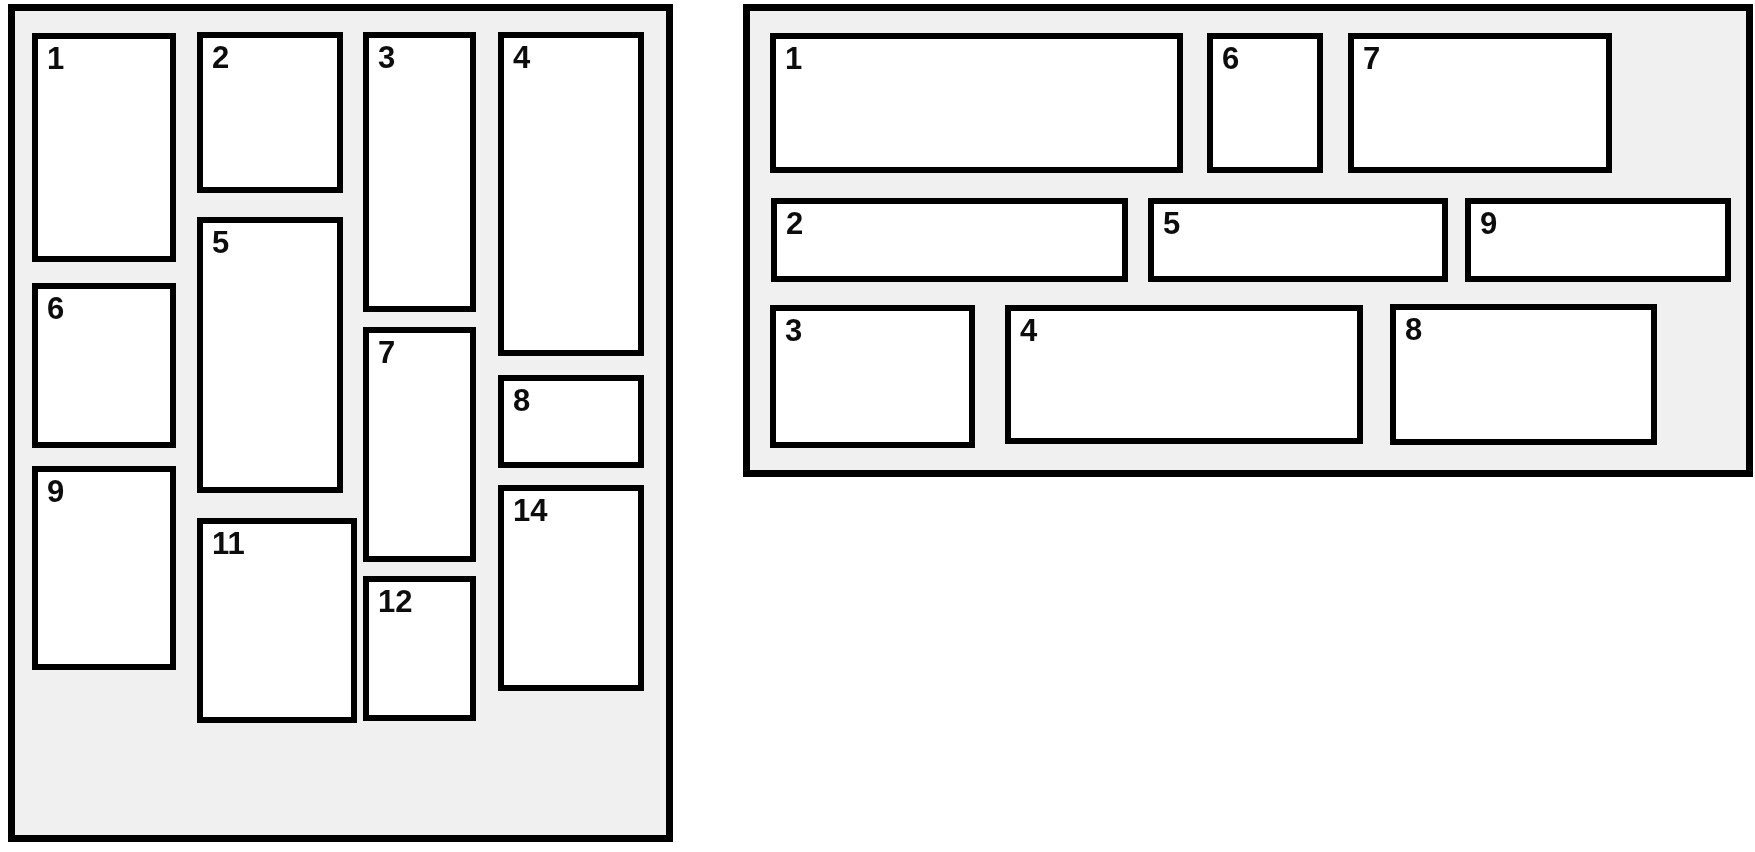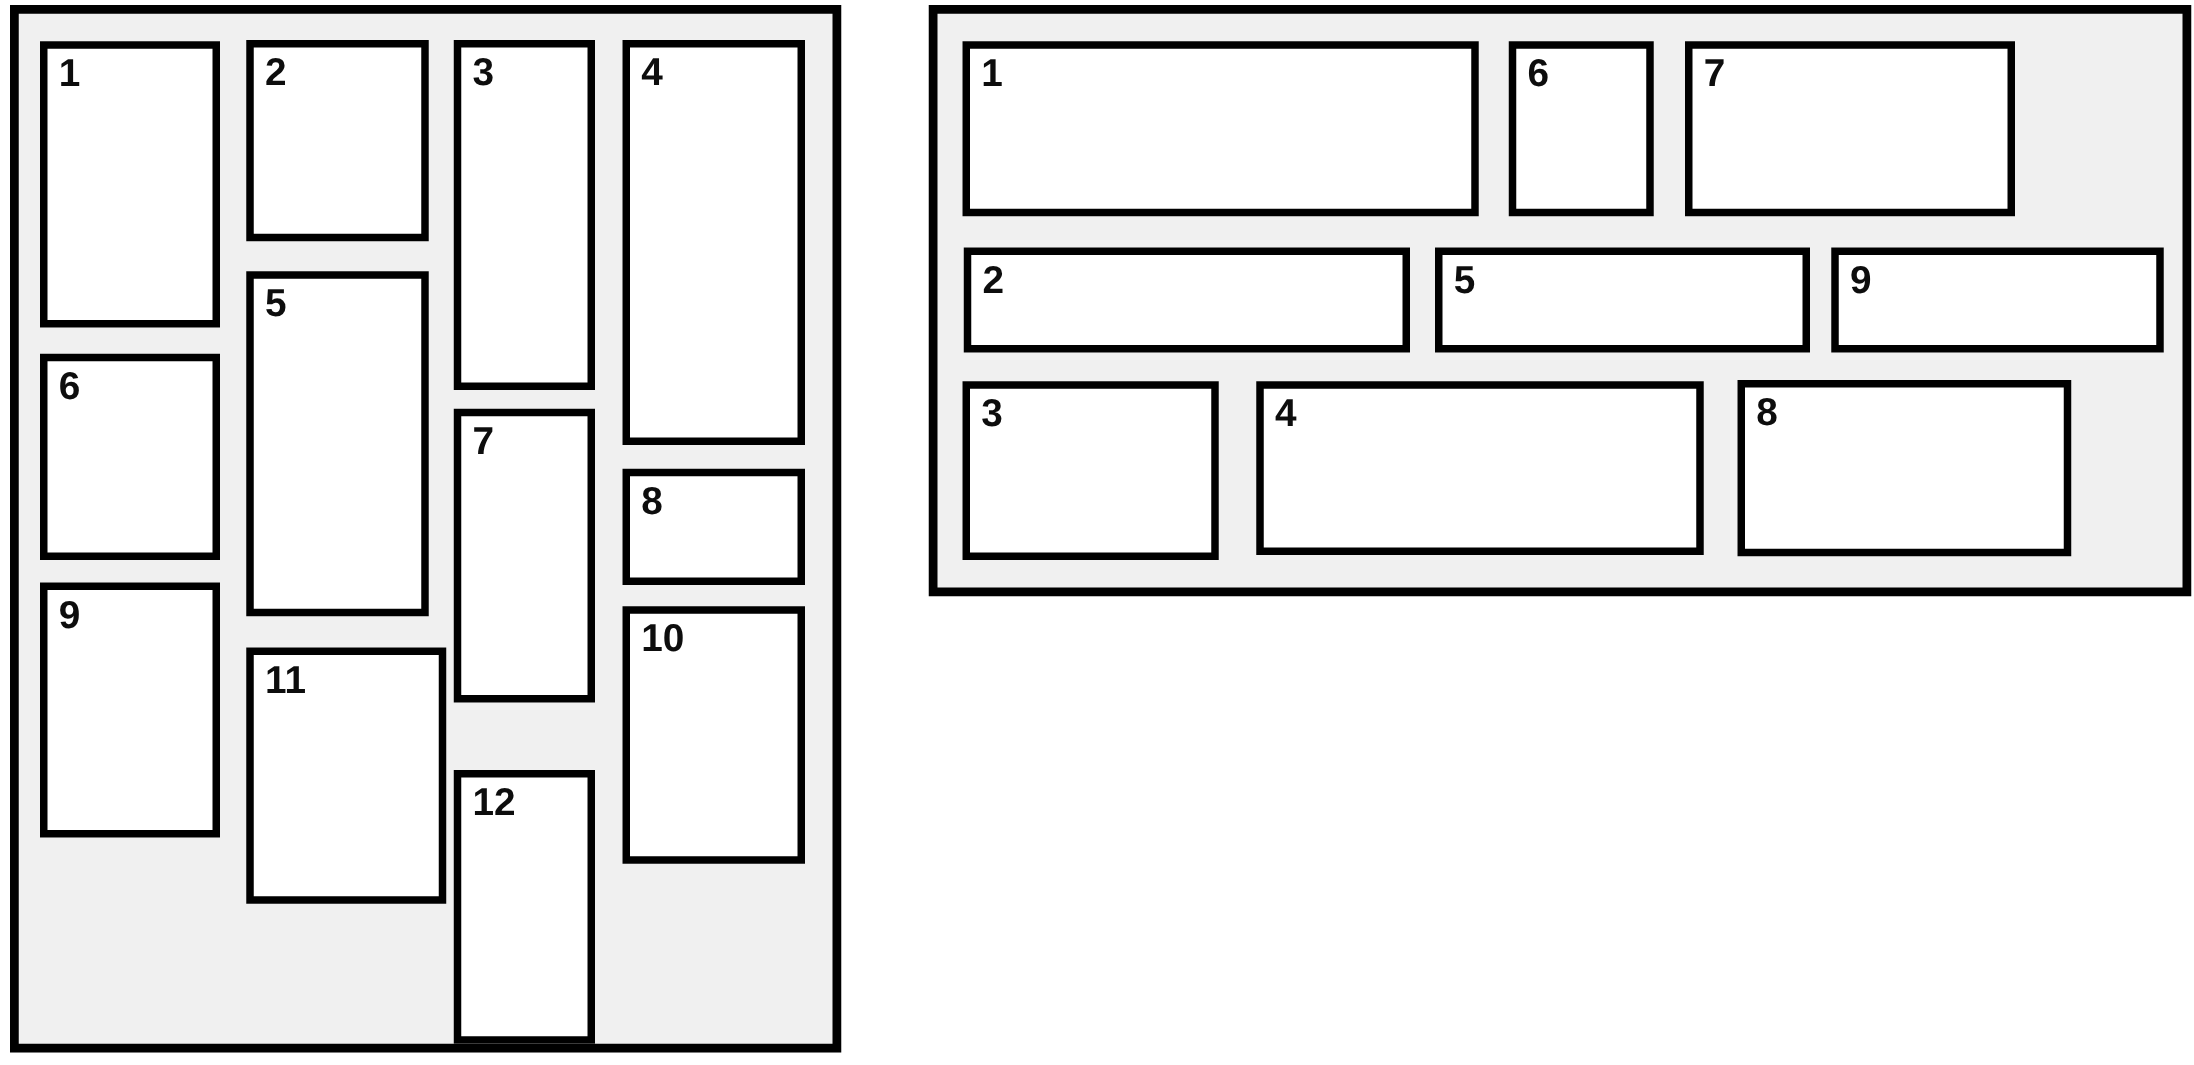--- a/index.html
+++ b/index.html
@@ -47,21 +47,21 @@
   .lp2  { left: 182px; top: 21px;  width: 146px; height: 161px; }
   .lp3  { left: 348px; top: 21px;  width: 113px; height: 280px; }
   .lp4  { left: 483px; top: 21px;  width: 146px; height: 324px; }
   .lp5  { left: 182px; top: 206px; width: 146px; height: 276px; }
   .lp6  { left: 17px;  top: 272px; width: 144px; height: 165px; }
   .lp7  { left: 348px; top: 316px; width: 113px; height: 235px; }
   .lp8  { left: 483px; top: 364px; width: 146px; height: 93px;  }
   .lp9  { left: 17px;  top: 455px; width: 144px; height: 204px; }
   .lp10 { left: 483px; top: 474px; width: 146px; height: 206px; }
   .lp11 { left: 182px; top: 507px; width: 160px; height: 205px; }
-  .lp12 { left: 348px; top: 565px; width: 113px; height: 219px; margin-top: 40px; }
+  .lp12 { left: 348px; top: 565px; width: 113px; height: 145px; }
 
   
   .rp1 { left: 20px;  top: 22px;  width: 413px; height: 140px; }
   .rp2 { left: 457px; top: 22px;  width: 116px; height: 140px; }
   .rp3 { left: 598px; top: 22px;  width: 264px; height: 140px; }
   .rp4 { left: 21px;  top: 187px; width: 357px; height: 84px;  }
   .rp5 { left: 398px; top: 187px; width: 300px; height: 84px;  }
   .rp6 { left: 715px; top: 187px; width: 266px; height: 84px;  }
   .rp7 { left: 20px;  top: 294px; width: 205px; height: 143px; }
   .rp8 { left: 255px; top: 294px; width: 358px; height: 139px; }
@@ -94,21 +94,21 @@
     <div class="box lp7">
         <span class="num">7</span>
       </div>
     <div class="box lp8">
         <span class="num">8</span>
       </div>
     <div class="box lp9">
         <span class="num">9</span>
       </div>
     <div class="box lp10">
-        <span class="num">10</span>
+        <span class="num">14</span>
       </div>
     <div class="box lp11">
         <span class="num">11</span>
       </div>
     <div class="box lp12">
         <span class="num">12</span>
       </div>
   </div>
 
   <div class="panel" id="right-panel">

